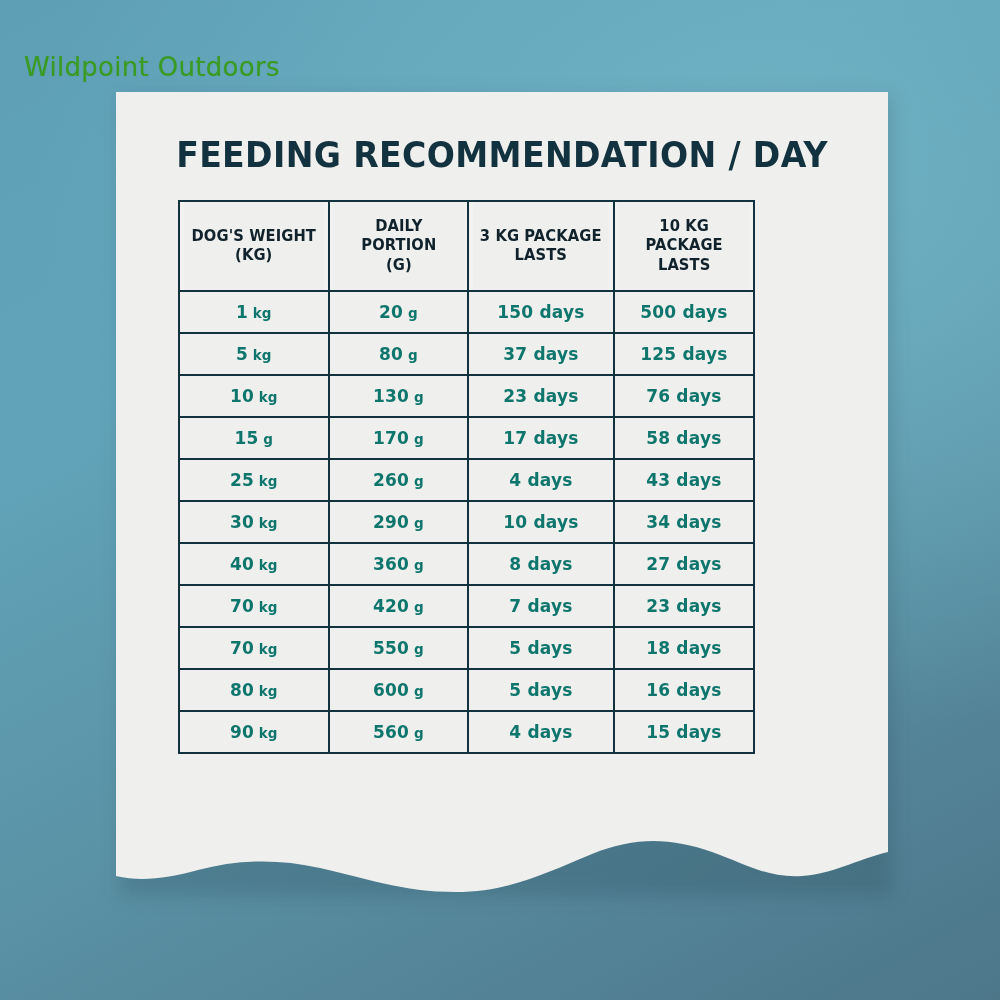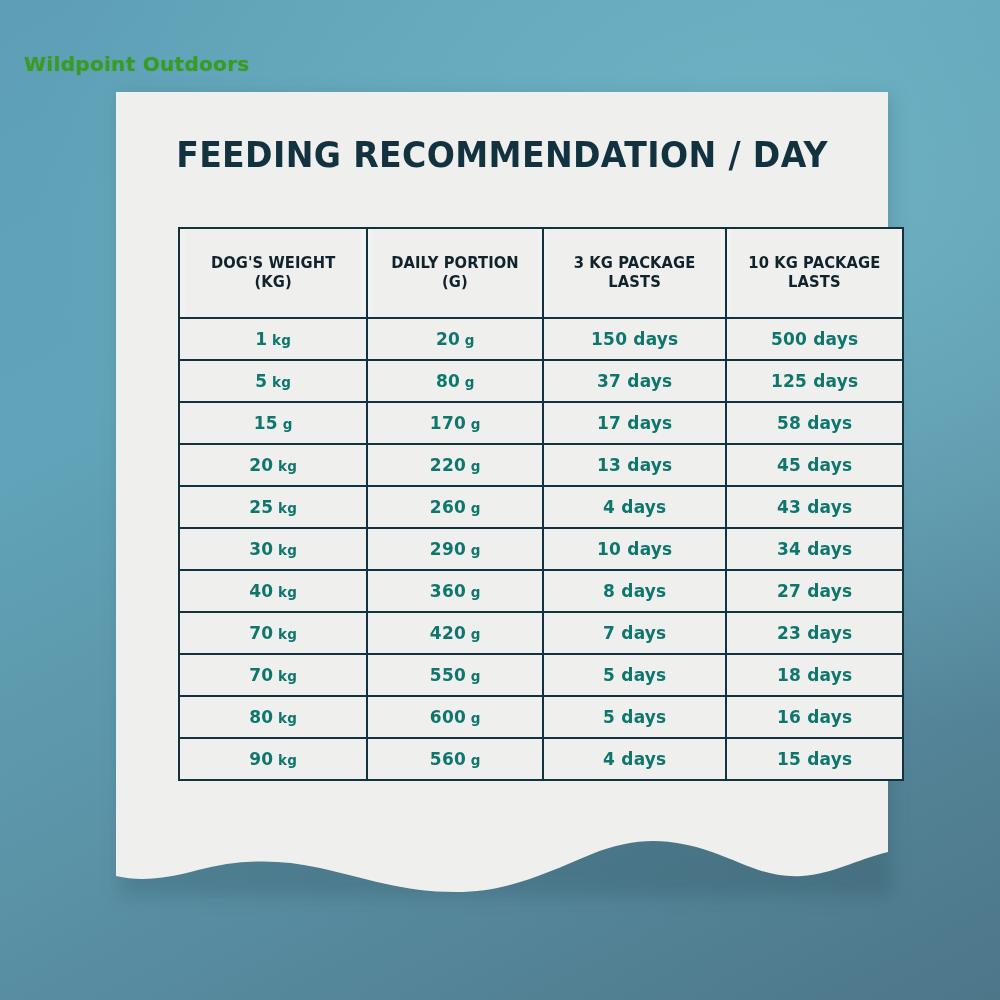--- a/index.html
+++ b/index.html
@@ -20,22 +20,22 @@
       linear-gradient(152deg, #5e9fb5 0%, #61a4b9 30%, #5b93a7 58%, #4d7689 100%);
     overflow: hidden;
   }
 
   
   #watermark {
     position: absolute;
     left: 24px;
     top: 52px;
     font-family: "DejaVu Sans", sans-serif;
-    font-size: 20px;
-    font-weight: 700;
+    font-size: 26px;
+    font-weight: 400;
     color: #3a9b22;
     letter-spacing: 0.3px;
     white-space: nowrap;
     z-index: 5;
     text-shadow: 0 0 1px rgba(58,155,34,0.5);
     text-align: center;
   }
 
   
   #card-shadow {
@@ -87,22 +87,22 @@
     letter-spacing: 0.4px;
     color: #13323f;
     transform: scaleX(0.92);
     white-space: nowrap;
   }
 
   
   #table-wrap {
     position: absolute;
     left: 62px;
-    top: 135px;
-    width: 726px;
+    top: 108px;
+    width: 577px;
   }
 
   table#feeding-table {
     width: 100%;
     border-collapse: collapse;
     table-layout: fixed;
     background: #f2f2f0;
     border: 2.5px solid #13323f;
   }
 
@@ -205,30 +205,30 @@
                 <td>150 days</td>
                 <td>500 days</td>
               </tr>
               <tr>
                 <td><span>5</span><span class="unit"> kg</span></td>
                 <td><span>80</span><span class="unit"> g</span></td>
                 <td>37 days</td>
                 <td>125 days</td>
               </tr>
               <tr>
+                <td><span>10</span><span class="unit"> kg</span></td>
+                <td><span>130</span><span class="unit"> g</span></td>
+                <td>23 days</td>
+                <td>76 days</td>
+              </tr>
+              <tr>
                 <td><span>15</span><span class="unit"> g</span></td>
                 <td><span>170</span><span class="unit"> g</span></td>
                 <td>17 days</td>
                 <td>58 days</td>
-              </tr>
-              <tr>
-                <td><span>20</span><span class="unit"> kg</span></td>
-                <td><span>220</span><span class="unit"> g</span></td>
-                <td>13 days</td>
-                <td>45 days</td>
               </tr>
               <tr>
                 <td><span>25</span><span class="unit"> kg</span></td>
                 <td><span>260</span><span class="unit"> g</span></td>
                 <td>4 days</td>
                 <td>43 days</td>
               </tr>
               <tr>
                 <td><span>30</span><span class="unit"> kg</span></td>
                 <td><span>290</span><span class="unit"> g</span></td>

